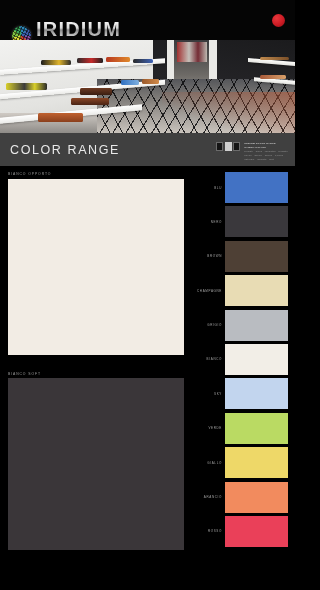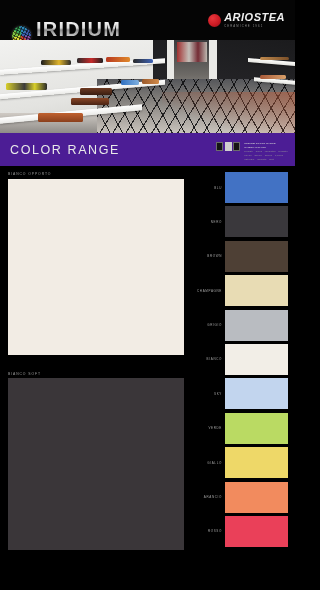--- a/index.html
+++ b/index.html
@@ -120,21 +120,21 @@
     position: absolute; left: 55%; bottom: 0; width: 45%; height: 44%;
     background: linear-gradient(200deg, rgba(190,92,58,.55), rgba(190,92,58,0) 70%);
   }
   .b-floorL {
     position: absolute; left: 0; bottom: 0; width: 40%; height: 22%;
     background: linear-gradient(180deg,#cfcac4,#8e8b87);
   }
 
   
   .title-bar {
-    position: relative; height: 33px; background: #4c1d95;
+    position: relative; height: 33px; background: #404040;
     display: flex; align-items: center; justify-content: space-between;
     padding: 0 7px 0 10px;
   }
   .title-text {
     color: #e9e9e9; font-size: 12.5px; letter-spacing: 1.6px; font-weight: 400;
   }
   .meta-block { display: flex; align-items: flex-start; gap: 4px; padding-top: 4px; }
   .meta-icons { display: flex; gap: 1.5px; }
   .meta-icon {
     width: 7px; height: 9px; border: 1px solid #6b6b6b; background: #141414;
@@ -178,24 +178,20 @@
   <div class="header">
     <div class="brand-left">
       <div class="globe"></div>
       <div class="wordmark-wrap">
         <div class="wordmark">IRIDIUM</div>
         <div class="wordmark-sub">COLOR HIGH-TECH</div>
       </div>
     </div>
     <div class="brand-right">
       <div class="ario-dot"></div>
-      <div class="ario-text">
-        <div class="ario-name">ARIOSTEA</div>
-        <div class="ario-tag">CERAMICHE  1961</div>
-      </div>
     </div>
   </div>
 
   <div class="banner">
     <div class="b-wallL"></div>
     <div class="b-wallR"></div>
     <div class="b-doorway"></div>
     <div class="b-clothes"></div>
     <div class="b-doorframe"></div>
     <div class="b-doorframe2"></div>

